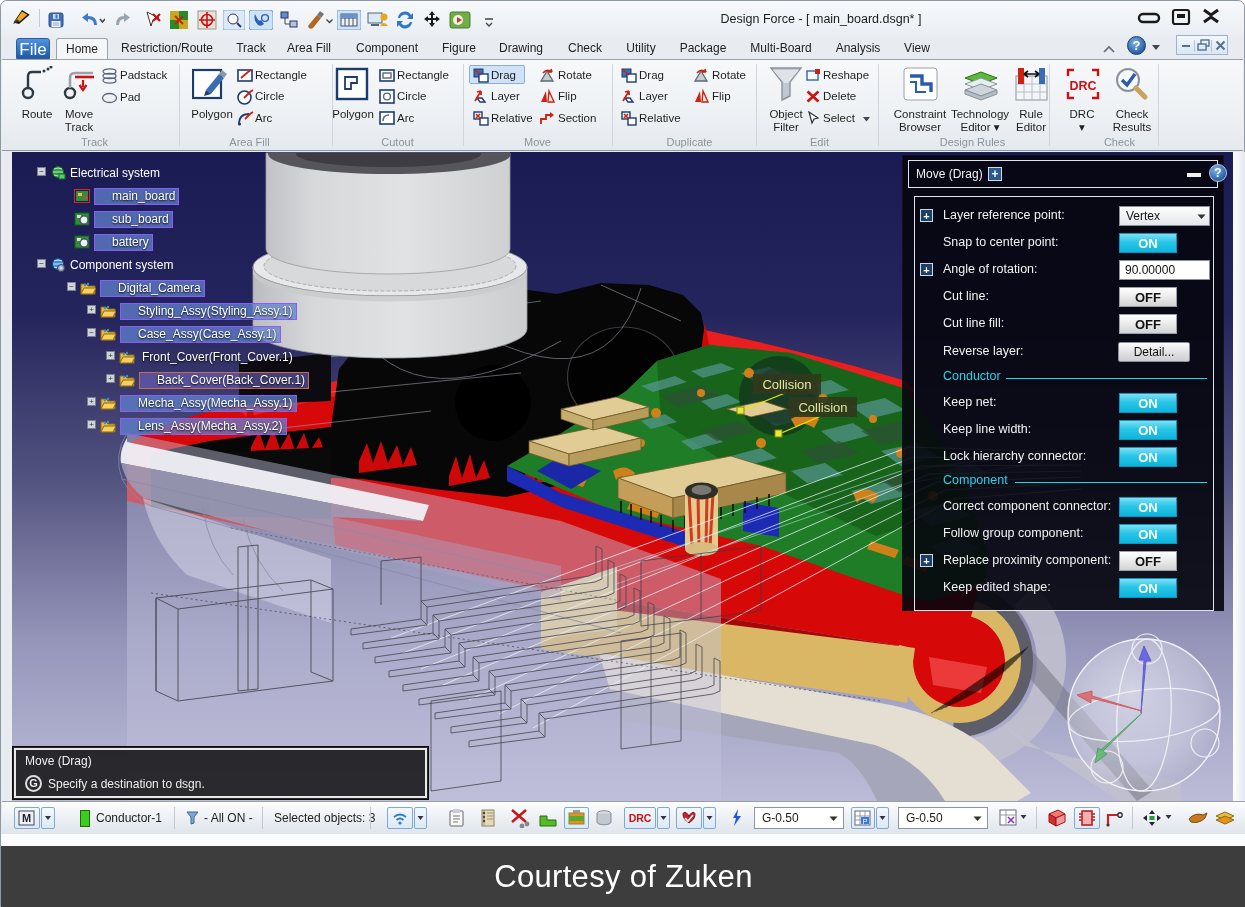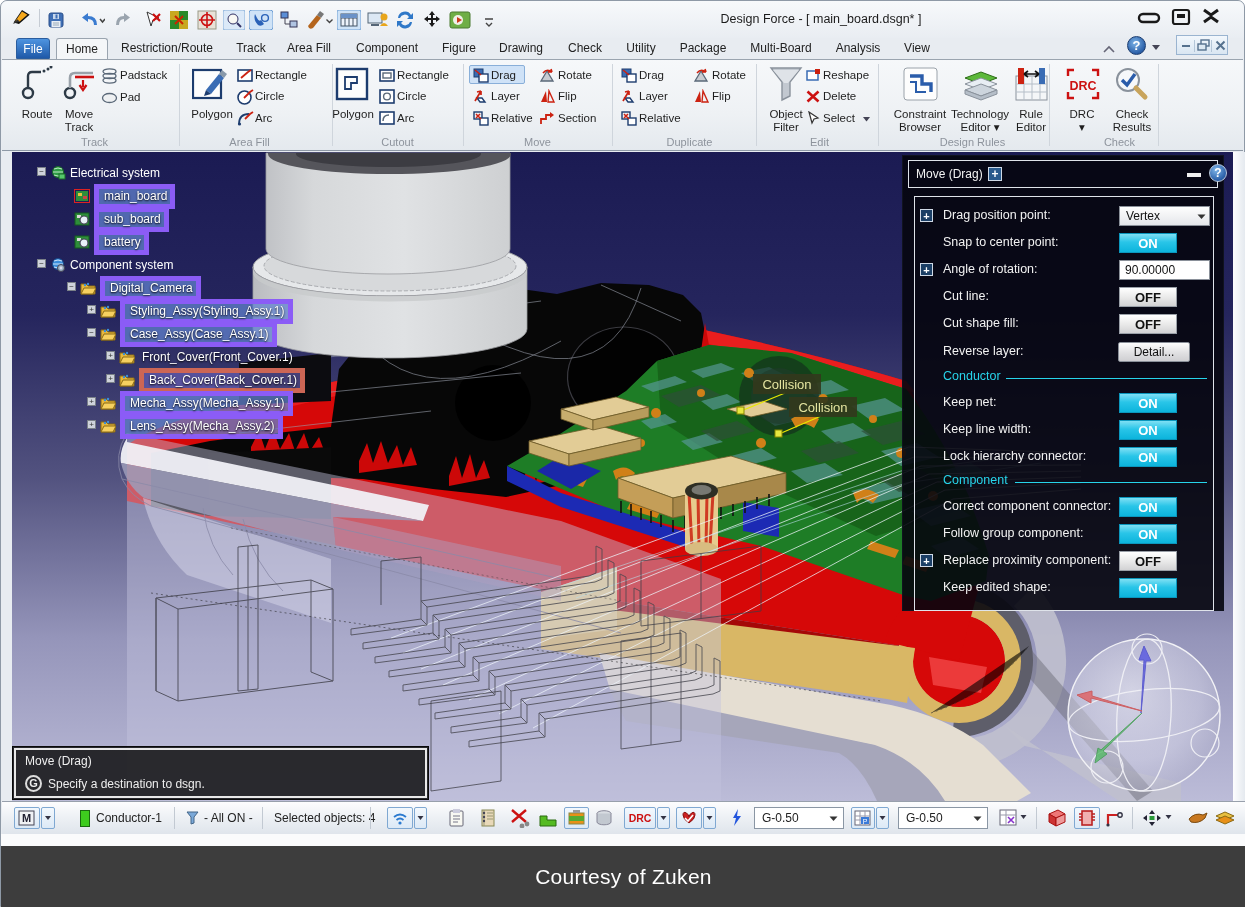--- a/index.html
+++ b/index.html
@@ -5,39 +5,39 @@
 .abs{position:absolute}
 .frame{position:absolute;left:0;top:0;width:1245px;height:907px;background:#e8ecf1;border:1px solid #8e99a6;border-radius:7px 7px 0 0}
 
 .titlebar{position:absolute;left:0;top:0;width:1243px;height:37px;background:linear-gradient(#f7f9fb,#e9edf2);border-radius:7px 7px 0 0}
 .qi{position:absolute;top:9px;height:20px}
 .title{position:absolute;top:11px;left:700px;width:240px;text-align:center;font-size:12.5px;color:#1b1b1b}
 .wbtn{position:absolute;top:11px}
 
 .tabs{position:absolute;left:0;top:37px;width:1243px;height:21px}
 .tab{position:absolute;top:0;height:21px;line-height:21px;font-size:12px;color:#222;text-align:center}
-.tab.file{background:linear-gradient(#4e94e0,#1f59a8);color:#fff;border:1px solid #2a5d9e;border-radius:3px 3px 0 0;font-size:12px}
+.tab.file{background:linear-gradient(#4e94e0,#1f59a8);color:#fff;border:1px solid #2a5d9e;border-radius:3px 3px 0 0;font-size:17px}
 .tab.home{background:#f4f6f8;border:1px solid #9aa4af;border-bottom:none;border-radius:3px 3px 0 0}
 
 .ribbon{position:absolute;left:1px;top:58px;width:1241px;height:92px;background:linear-gradient(#f6f8fa,#eef1f4 60%,#e4e9ee);border-top:1px solid #9aa4af;border-bottom:1px solid #8e99a6}
 .rsep{position:absolute;top:4px;width:1px;height:82px;background:#cfd5dc}
 .glabel{position:absolute;top:76px;font-size:11px;color:#8d939c;text-align:center}
 .bigl{position:absolute;font-size:11.5px;color:#1e1e1e;text-align:center;line-height:13px}
 .sml{position:absolute;font-size:11.5px;color:#1e1e1e;height:15px;line-height:15px}
 .ric{position:absolute}
 .dragsel{position:absolute;left:467px;top:5px;width:56px;height:19px;background:#cfe2f7;border:1px solid #89afd9;border-radius:2px}
 
 .vp{position:absolute;left:11px;top:151px;width:1221px;height:649px;overflow:hidden}
 .vpedge{position:absolute;left:1232px;top:151px;width:13px;height:649px;background:linear-gradient(90deg,#fdfdfe,#e3e8ee)}
 
 .tree{position:absolute;left:0;top:0;width:330px;height:300px}
 .trow{position:absolute;height:18px;white-space:nowrap}
 .texp{display:inline-block;width:9px;height:9px;background:#cfd3db;border:1px solid #7a8088;vertical-align:middle;margin-right:4px;position:relative;top:-1px}
 .tlab{font-size:12px;color:#fff;vertical-align:middle}
-.hl{background:rgba(98,130,205,0.75);border:5px solid #8b5cf6;padding:0 3px 1px 5px;text-shadow:0 1px 2px #000}
+.hl{background:rgba(98,130,205,0.75);border:1px solid #8b5cf6;padding:0 3px 1px 17px;text-shadow:0 1px 2px #000}
 .plain{padding:0 3px;text-shadow:0 1px 2px #000}
 .ticon{display:inline-block;width:16px;height:14px;vertical-align:middle;margin-right:4px}
 
 .msgbox{position:absolute;left:0;top:594px;width:417px;height:54px;background:rgba(20,20,22,0.88);border:1px solid #0a0a0a;outline:2px solid #e8e8e8;outline-offset:-4px;color:#eee;font-size:12px}
 
 .panel{position:absolute;left:890px;top:3px;width:322px;height:456px;background:rgba(5,6,14,0.9);border:1px solid #10131f}
 .ptitle{position:absolute;left:5px;top:4px;right:5px;height:28px;border:1px solid #dfe3ea;color:#f2f2f2;font-size:12px;line-height:26px;padding-left:7px}
 .pbody{position:absolute;left:11px;top:40px;width:300px;height:415px;border:1px solid #dfe3ea}
 .prow{position:absolute;left:0;right:0;height:20px}
 .plab{position:absolute;left:40px;top:2px;font-size:12.5px;color:#f2f2f2;white-space:nowrap}
@@ -46,21 +46,21 @@
 .off{position:absolute;right:46px;top:0;width:58px;height:20px;background:linear-gradient(#ffffff,#e8e8e8 55%,#d2d2d4);border:1px solid #9aa0a8;color:#111;font-weight:bold;font-size:13px;text-align:center;line-height:19px}
 .psec{position:absolute;left:40px;top:1px;font-size:12.5px;color:#27d4ea}
 .pline{position:absolute;top:10px;right:16px;height:1px;background:#27d4ea}
 
 .sbar{position:absolute;left:1px;top:800px;width:1243px;height:33px;background:linear-gradient(#fdfdfe,#eef1f5 45%,#dfe5ec);border-top:1px solid #98a0ac;font-size:12px;color:#222}
 .sesp{position:absolute;top:5px;width:1px;height:22px;background:#c2c9d2}
 .stext{position:absolute;top:9px;font-size:12px;color:#222;white-space:nowrap}
 .sbox{position:absolute;top:5px;height:22px;border:1px solid #7fa8d2;background:linear-gradient(#f3f8fd,#dce9f6);border-radius:2px}
 
 .gapstrip{position:absolute;left:0;top:833px;width:1245px;height:12px;background:#fafbfc}
-.caption{position:absolute;left:0;top:845px;width:1245px;height:62px;background:#3d3d3d;color:#fff;text-align:center;font-size:21px;letter-spacing:0.3px;line-height:62px}
+.caption{position:absolute;left:0;top:845px;width:1245px;height:62px;background:#3d3d3d;color:#fff;text-align:center;font-size:31px;letter-spacing:0.3px;line-height:62px}
 </style></head>
 <body>
 <div class="frame">
   <div class="titlebar" id="titlebar">
     <svg class="qi" style="left:7px;top:6px" width="28" height="26" viewBox="0 0 28 26">
       <path d="M3 20 L14 4 L24 10 L10 22 Z" fill="#111"></path>
       <path d="M5 19 L14 6 L21 10 L11 19 Z" fill="#f5a81c"></path>
       <path d="M2 22 L8 16 L11 19 Z" fill="#333"></path>
     </svg>
     <div class="qi" style="left:38px;top:8px;width:1px;height:18px;background:#c6ccd4"></div>
@@ -692,40 +692,40 @@
     </div>
     <div class="panel" id="panel">
       <div class="ptitle">Move (Drag)
         <span class="abs" style="left:79px;top:6px;width:14px;height:14px;background:#2a5a8c;border:1px solid #cfd9e6;color:#fff;font-size:12px;line-height:13px;text-align:center;font-weight:bold">+</span>
         <span class="abs" style="left:278px;top:12px;width:14px;height:4px;background:#f0f0f0"></span>
         <span class="abs" style="left:300px;top:3px;width:18px;height:18px;border-radius:50%;background:radial-gradient(circle at 6px 5px,#7db4e8,#2a5fa8 70%,#1c4480);border:1px solid #b8c8dc;color:#fff;font-weight:bold;text-align:center;line-height:17px;font-size:12px">?</span>
       </div>
       <div class="pbody"></div>
       <div class="prow" style="top:50px">
           <span class="pplus">+</span>
-          <span class="plab">Drag position point:</span>
+          <span class="plab">Layer reference point:</span>
         <span class="abs" style="right:13px;top:0;width:91px;height:20px;background:linear-gradient(#fefefe,#e4e6ea);border:1px solid #8a9099;font-size:12px;color:#111;line-height:19px;padding-left:6px">Vertex<svg class="abs" style="right:3px;top:7px" width="9" height="6" viewBox="0 0 9 6">
               <path d="M0.5 0.5 L4.5 5 L8.5 0.5" fill="#333"></path>
             </svg></span>
       </div>
       <div class="prow" style="top:77px">
           <span class="plab">Snap to center point:</span>
           <span class="on">ON</span>
         </div>
       <div class="prow" style="top:104px">
           <span class="pplus">+</span>
           <span class="plab">Angle of rotation:</span>
         <span class="abs" style="right:13px;top:0;width:91px;height:20px;background:#fff;border:1px solid #8a9099;font-size:12px;color:#111;line-height:19px;padding-left:5px">90.00000</span>
       </div>
       <div class="prow" style="top:131px">
           <span class="plab">Cut line:</span>
           <span class="off">OFF</span>
         </div>
       <div class="prow" style="top:158px">
-          <span class="plab">Cut shape fill:</span>
+          <span class="plab">Cut line fill:</span>
           <span class="off">OFF</span>
         </div>
       <div class="prow" style="top:186px">
           <span class="plab">Reverse layer:</span>
         <span class="abs" style="right:33px;top:0;width:72px;height:20px;background:linear-gradient(#fdfdfd,#e0e0e2 55%,#cfcfd2);border:1px solid #8a9099;border-radius:2px;font-size:12px;color:#111;text-align:center;line-height:19px">Detail...</span>
       </div>
       <div class="prow" style="top:212px">
           <span class="psec">Conductor</span>
           <span class="pline" style="left:103px"></span>
         </div>
@@ -774,21 +774,21 @@
           <path d="M3 8 L6 12 L9 8" fill="#334"></path>
         </svg></div>
     <div class="abs" style="left:78px;top:8px;width:10px;height:17px;background:#3ecc1e;border:1px solid #1a6a10"></div>
     <div class="stext" style="left:94px">Conductor-1</div>
     <div class="sesp" style="left:172px"></div>
     <svg class="abs" style="left:184px;top:9px" width="13" height="14" viewBox="0 0 13 14">
         <path d="M1 1 L12 1 L8 6 L8 12 L5 13 L5 6 Z" fill="#7aa8d8" stroke="#446688"></path>
       </svg>
     <div class="stext" style="left:202px">- All ON -</div>
     <div class="sesp" style="left:260px"></div>
-    <div class="stext" style="left:272px">Selected objects: 4</div>
+    <div class="stext" style="left:272px">Selected objects: 3</div>
     <div class="sesp" style="left:368px"></div>
     <div class="sbox" style="left:385px;width:26px"><svg width="24" height="20" viewBox="0 0 24 20">
           <path d="M6 9 Q12 4 18 9 M8.5 12 Q12 9 15.5 12" fill="none" stroke="#2a7ad0" stroke-width="1.8"></path>
           <circle cx="12" cy="15" r="1.6" fill="#2a7ad0"></circle>
         </svg></div>
     <div class="sbox" style="left:412px;width:13px"><svg width="11" height="20" viewBox="0 0 11 20">
           <path d="M2.5 8 L5.5 12 L8.5 8" fill="#334"></path>
         </svg></div>
     <svg class="abs" style="left:446px;top:6px" width="17" height="20" viewBox="0 0 17 20">
         <rect x="2" y="3" width="13" height="15" rx="1" fill="#f8f8f2" stroke="#667"></rect>

